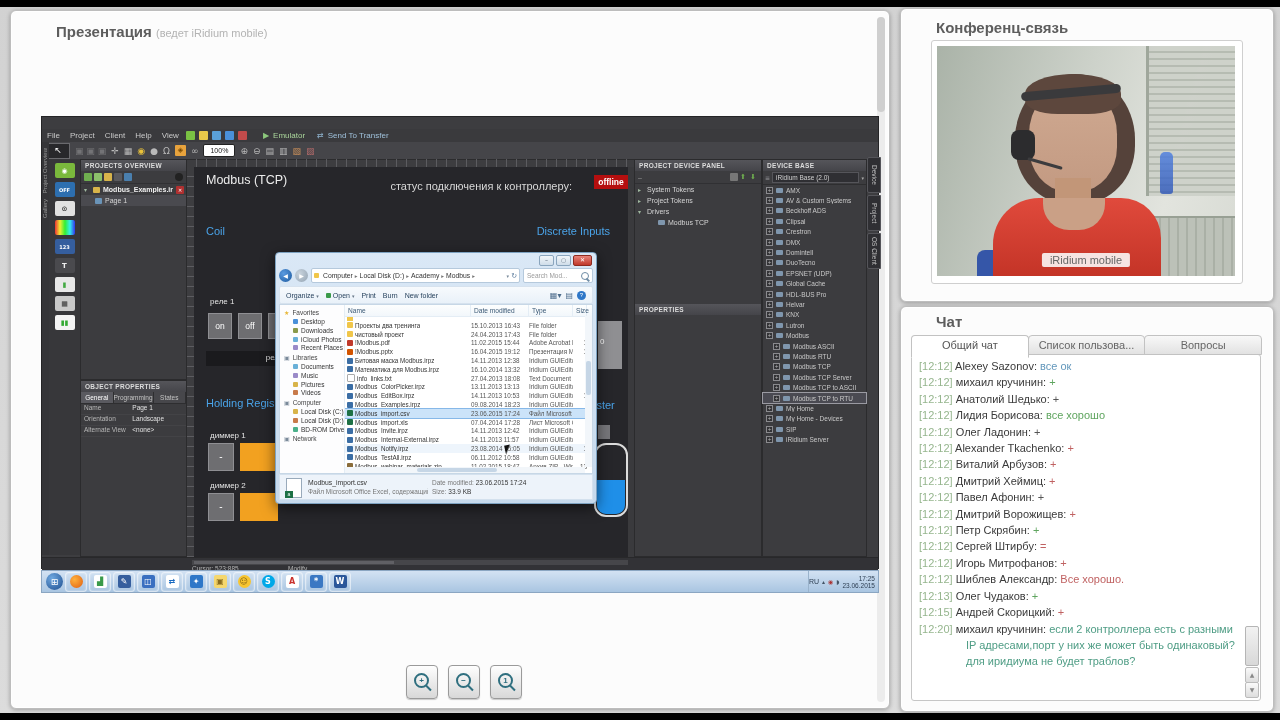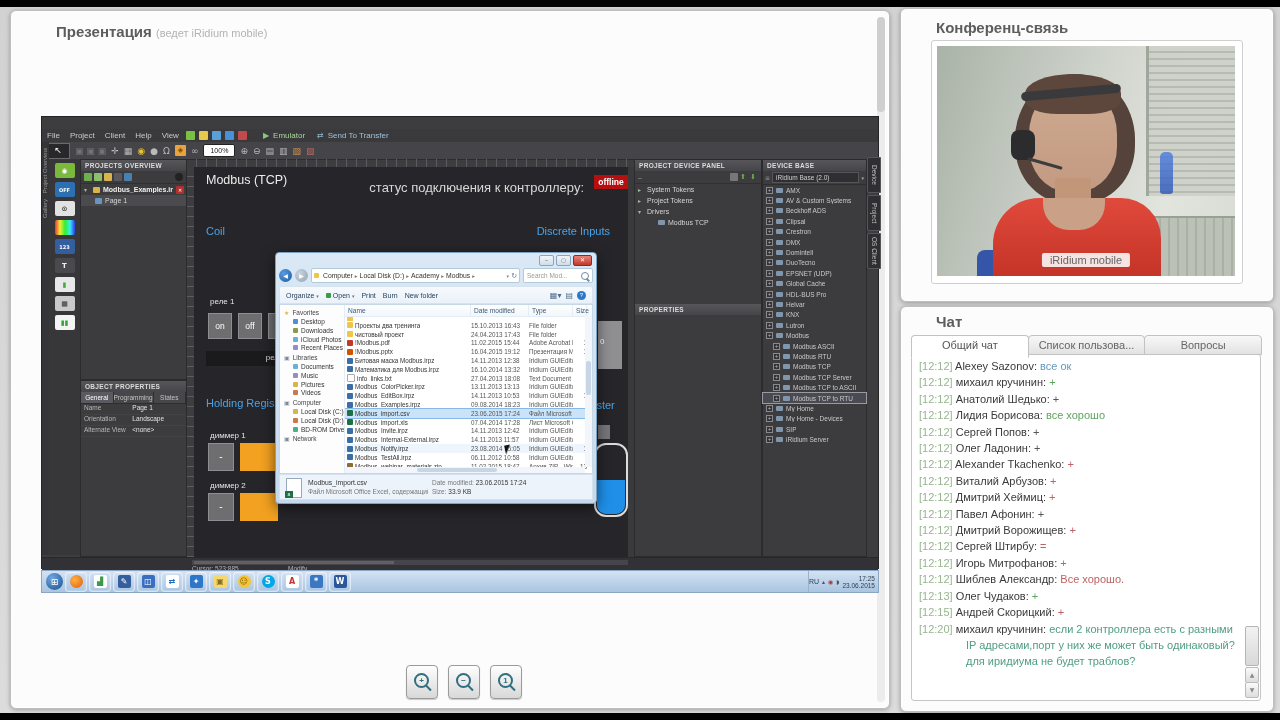--- a/index.html
+++ b/index.html
@@ -244,21 +244,21 @@
                 <span class="v">&lt;none&gt;</span>
               </div>
             </div>
         </div>
 
         <div class="ruler hticks abs" style="left:145px;top:42px;width:441px;height:8px;"></div>
         <div class="ruler vticks abs" style="left:145px;top:50px;width:7px;height:390px;"></div>
 
         <div id="cv">
           <div class="abs" style="left:12px;top:6px;font-size:12.5px;color:#ececec;">Modbus (TCP)</div>
-          <div class="abs" style="right:44px;top:13px;font-size:13px;color:#d8d8d8;">статус подключения к контроллеру:</div>
+          <div class="abs" style="right:56px;top:13px;font-size:11px;color:#d8d8d8;">статус подключения к контроллеру:</div>
           <div class="abs" style="right:0;top:8px;width:34px;height:14px;background:#b50f0f;color:#fff;font-size:8.5px;font-weight:bold;text-align:center;line-height:14px;">offline</div>
           <div class="abs blue" style="left:12px;top:58px;font-size:11px;">Coil</div>
           <div class="abs blue" style="right:18px;top:58px;font-size:11px;">Discrete Inputs</div>
           <div class="abs" style="left:16px;top:130px;font-size:8px;color:#e5e5e5;">реле 1</div>
           <div class="cbtn" style="left:14px;top:146px;width:24px;height:26px;font-size:8.5px;line-height:24px;">on</div>
           <div class="cbtn" style="left:44px;top:146px;width:24px;height:26px;font-size:8.5px;line-height:24px;">off</div>
           <div class="cbtn" style="left:74px;top:146px;width:24px;height:26px;font-size:8.5px;line-height:24px;">c</div>
           <div class="abs" style="left:12px;top:184px;width:76px;height:15px;background:#1a1a1d;">
             <span class="abs" style="right:3px;top:2px;font-size:8px;color:#e0e0e0;">рел</span>
           </div>
@@ -866,27 +866,27 @@
         <div class="ctab on">Общий чат</div>
         <div class="ctab">Список пользова...</div>
         <div class="ctab">Вопросы</div>
       </div>
     <div id="chat-box">
       <div id="chat-list">
           <div class="msg"><span class="tm">[12:12] </span><span class="nm">Alexey Sazonov: </span><span class="c-blue">все ок</span></div>
           <div class="msg"><span class="tm">[12:12] </span><span class="nm">михаил кручинин: </span><span class="c-green">+</span></div>
           <div class="msg"><span class="tm">[12:12] </span><span class="nm">Анатолий Шедько: </span><span class="c-dark">+</span></div>
           <div class="msg"><span class="tm">[12:12] </span><span class="nm">Лидия Борисова: </span><span class="c-green">все хорошо</span></div>
-          <div class="msg"><span class="tm">[12:12] </span><span class="nm">Сергей Попов: </span><span class="c-dark">+</span></div>
           <div class="msg"><span class="tm">[12:12] </span><span class="nm">Олег Ладонин: </span><span class="c-dark">+</span></div>
           <div class="msg"><span class="tm">[12:12] </span><span class="nm">Alexander Tkachenko: </span><span class="c-red">+</span></div>
           <div class="msg"><span class="tm">[12:12] </span><span class="nm">Виталий Арбузов: </span><span class="c-red">+</span></div>
           <div class="msg"><span class="tm">[12:12] </span><span class="nm">Дмитрий Хеймиц: </span><span class="c-red">+</span></div>
           <div class="msg"><span class="tm">[12:12] </span><span class="nm">Павел Афонин: </span><span class="c-dark">+</span></div>
           <div class="msg"><span class="tm">[12:12] </span><span class="nm">Дмитрий Ворожищев: </span><span class="c-red">+</span></div>
+          <div class="msg"><span class="tm">[12:12] </span><span class="nm">Петр Скрябин: </span><span class="c-green">+</span></div>
           <div class="msg"><span class="tm">[12:12] </span><span class="nm">Сергей Штирбу: </span><span class="c-red">=</span></div>
           <div class="msg"><span class="tm">[12:12] </span><span class="nm">Игорь Митрофанов: </span><span class="c-red">+</span></div>
           <div class="msg"><span class="tm">[12:12] </span><span class="nm">Шиблев Александр: </span><span class="c-red">Все хорошо.</span></div>
           <div class="msg"><span class="tm">[12:13] </span><span class="nm">Олег Чудаков: </span><span class="c-green">+</span></div>
           <div class="msg"><span class="tm">[12:15] </span><span class="nm">Андрей Скорицкий: </span><span class="c-red">+</span></div>
           <div class="msg"><span class="tm">[12:20] </span><span class="nm">михаил кручинин: </span><span class="c-teal">если 2 контроллера есть с разными IP адресами,порт у них же может быть одинаковый?для иридиума не будет траблов?</span></div>
         </div>
       <div id="chat-sb">
         <div id="chat-th"></div>
         <span class="sbbtn g" style="bottom:15px;">▲</span>

